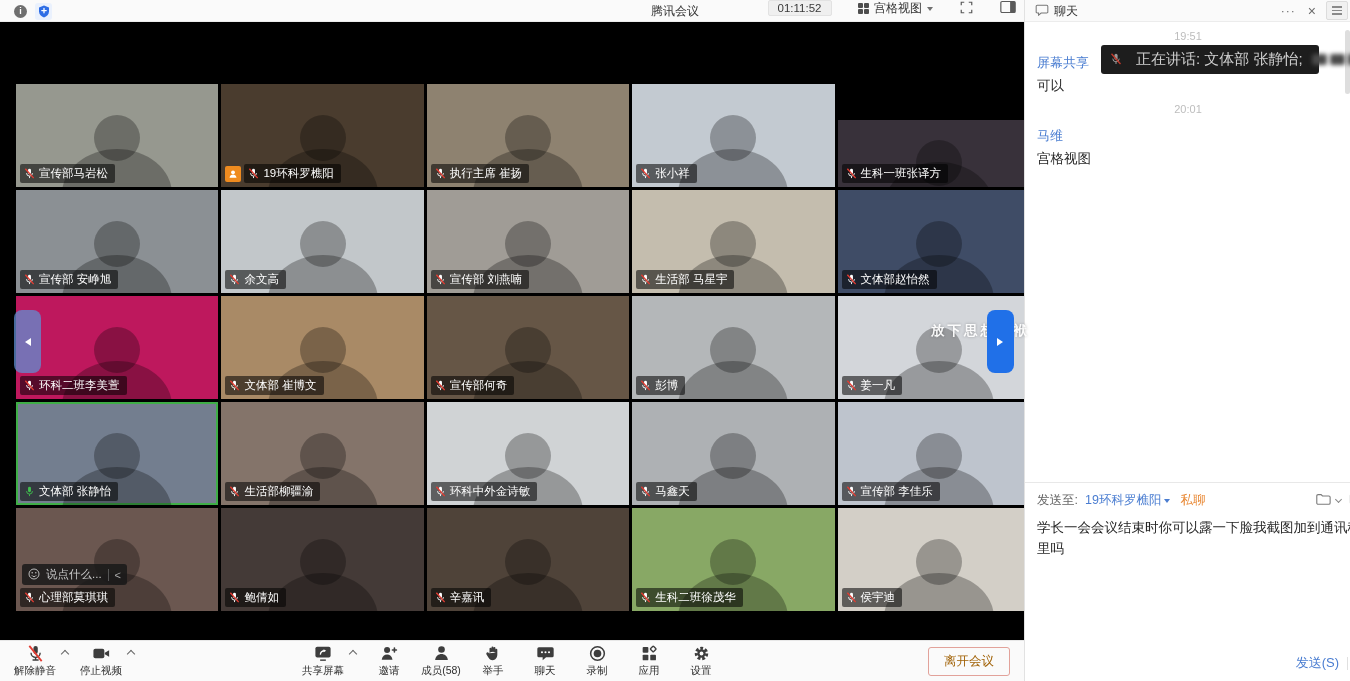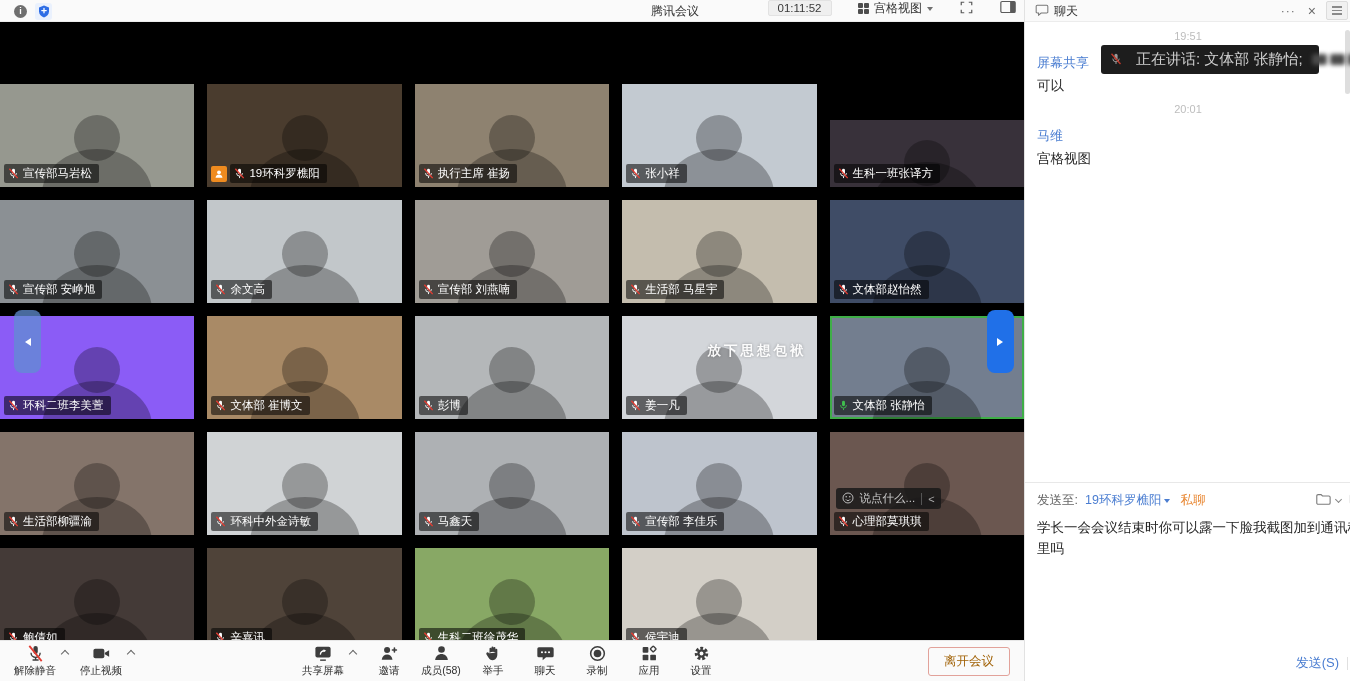--- a/index.html
+++ b/index.html
@@ -21,21 +21,21 @@
   .chat-head { position:absolute; left:1024px; top:0; width:326px; height:22px; border-left:1px solid #e2e2e2; }
   .chat-head-title { position:absolute; left:10px; top:0; height:22px; display:flex; align-items:center; gap:5px; font-size:12px; color:#333; }
   .chat-head-ctrl { position:absolute; right:34px; top:0; height:22px; display:flex; align-items:center; gap:12px; color:#6b6b6b; }
   .dots { font-size:12px; letter-spacing:1px; line-height:10px; }
   .xmark { font-size:14px; line-height:14px; }
   .hamburger-btn { position:absolute; right:2px; top:1px; width:22px; height:19px; background:#f1f1f1; border:1px solid #dcdcdc; border-radius:2px; display:flex; flex-direction:column; justify-content:center; gap:2px; align-items:center; }
   .hamburger-btn i { display:block; width:10px; height:1.4px; background:#8a8a8a; }
 
   
   .video-area { position:absolute; top:22px; left:0; width:1024px; height:618px; background:#000; }
-  .video-grid { position:absolute; top:62px; left:0; width:1024px; height:515px; display:grid; grid-template-columns:repeat(5,1fr); grid-template-rows:repeat(5,103px); gap:13px; background:#000; }
+  .video-grid { position:absolute; top:62px; left:16px; width:1024px; height:515px; display:grid; grid-template-columns:repeat(5,1fr); grid-template-rows:repeat(5,103px); gap:3px; background:#000; }
   .cell { position:relative; overflow:hidden; background:#555; }
   .cell::before { content:''; position:absolute; left:50%; top:30%; width:46px; height:46px; border-radius:50%; transform:translateX(-50%); background:rgba(0,0,0,.28); }
   .cell::after  { content:''; position:absolute; left:50%; top:63%; width:110px; height:90px; border-radius:50% 50% 0 0; transform:translateX(-50%); background:rgba(0,0,0,.28); }
   .cell.speaking { outline:2px solid #3fae47; outline-offset:-2px; }
   .plate-row { position:absolute; left:4px; bottom:4px; display:flex; align-items:center; gap:3px; z-index:3; }
   .host-badge { width:16px; height:16px; background:#ef8b1f; border-radius:2px; display:flex; align-items:center; justify-content:center; }
   .plate { display:flex; align-items:center; gap:4px; background:rgba(0,0,0,.55); border-radius:2px; padding:2px 7px 2px 4px; color:#fff; font-size:11.5px; white-space:nowrap; }
   .cell .mic-speaking { display:none; }
   .cell.speaking .mic-speaking { display:inline-flex; }
   .mic { display:inline-flex; }
@@ -327,21 +327,21 @@
                   <path d="M2.8 5.6a3.2 3.2 0 0 0 6.4 0" fill="none" stroke="#fff" stroke-width="1"></path>
                   <line x1="6" y1="9" x2="6" y2="11" stroke="#fff" stroke-width="1"></line>
                   <line x1="1.5" y1="0.8" x2="10.5" y2="11" stroke="#e23c32" stroke-width="1.5"></line>
                 </svg>
         </span>
 
         <span class="pname">文体部赵怡然</span>
       </span>
     </div>
   </div>
-        <div class="cell" style="background: #8b5cf6;">
+        <div class="cell" style="background: #be185d;">
 
     <div class="plate-row">
 
       <span class="plate">
         <span class="mic mic-muted">
           <svg width="11" height="11" viewBox="0 0 12 12">
                   <rect x="4.4" y="0.8" width="3.2" height="6" rx="1.6" fill="#fff"></rect>
                   <path d="M2.8 5.6a3.2 3.2 0 0 0 6.4 0" fill="none" stroke="#fff" stroke-width="1"></path>
                   <line x1="6" y1="9" x2="6" y2="11" stroke="#fff" stroke-width="1"></line>
                   <line x1="1.5" y1="0.8" x2="10.5" y2="11" stroke="#e23c32" stroke-width="1.5"></line>
@@ -360,20 +360,38 @@
         <span class="mic mic-muted">
           <svg width="11" height="11" viewBox="0 0 12 12">
                   <rect x="4.4" y="0.8" width="3.2" height="6" rx="1.6" fill="#fff"></rect>
                   <path d="M2.8 5.6a3.2 3.2 0 0 0 6.4 0" fill="none" stroke="#fff" stroke-width="1"></path>
                   <line x1="6" y1="9" x2="6" y2="11" stroke="#fff" stroke-width="1"></line>
                   <line x1="1.5" y1="0.8" x2="10.5" y2="11" stroke="#e23c32" stroke-width="1.5"></line>
                 </svg>
         </span>
 
         <span class="pname">文体部 崔博文</span>
+      </span>
+    </div>
+  </div>
+        <div class="cell" style="background: rgb(102, 86, 70);">
+
+    <div class="plate-row">
+
+      <span class="plate">
+        <span class="mic mic-muted">
+          <svg width="11" height="11" viewBox="0 0 12 12">
+                  <rect x="4.4" y="0.8" width="3.2" height="6" rx="1.6" fill="#fff"></rect>
+                  <path d="M2.8 5.6a3.2 3.2 0 0 0 6.4 0" fill="none" stroke="#fff" stroke-width="1"></path>
+                  <line x1="6" y1="9" x2="6" y2="11" stroke="#fff" stroke-width="1"></line>
+                  <line x1="1.5" y1="0.8" x2="10.5" y2="11" stroke="#e23c32" stroke-width="1.5"></line>
+                </svg>
+        </span>
+
+        <span class="pname">宣传部何奇</span>
       </span>
     </div>
   </div>
         <div class="cell" style="background: rgb(180, 183, 185);">
 
     <div class="plate-row">
 
       <span class="plate">
         <span class="mic mic-muted">
           <svg width="11" height="11" viewBox="0 0 12 12">

